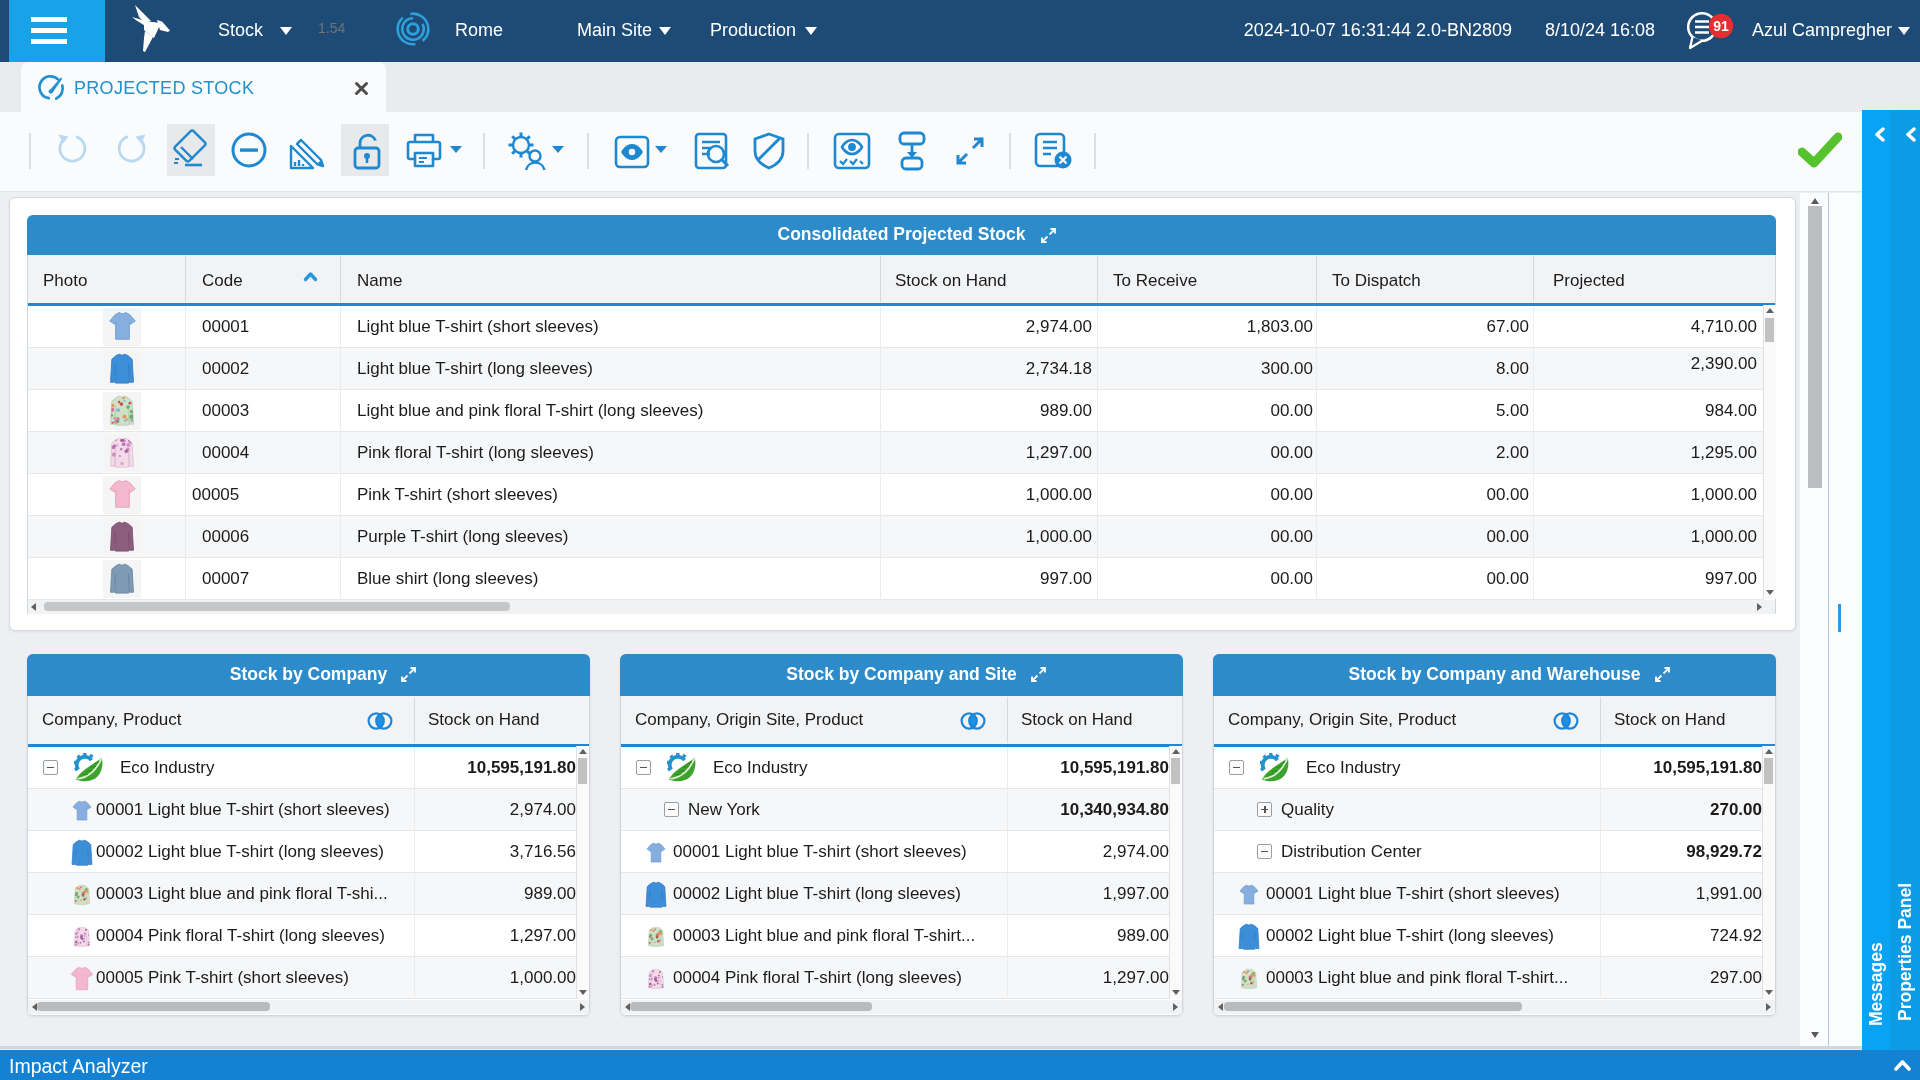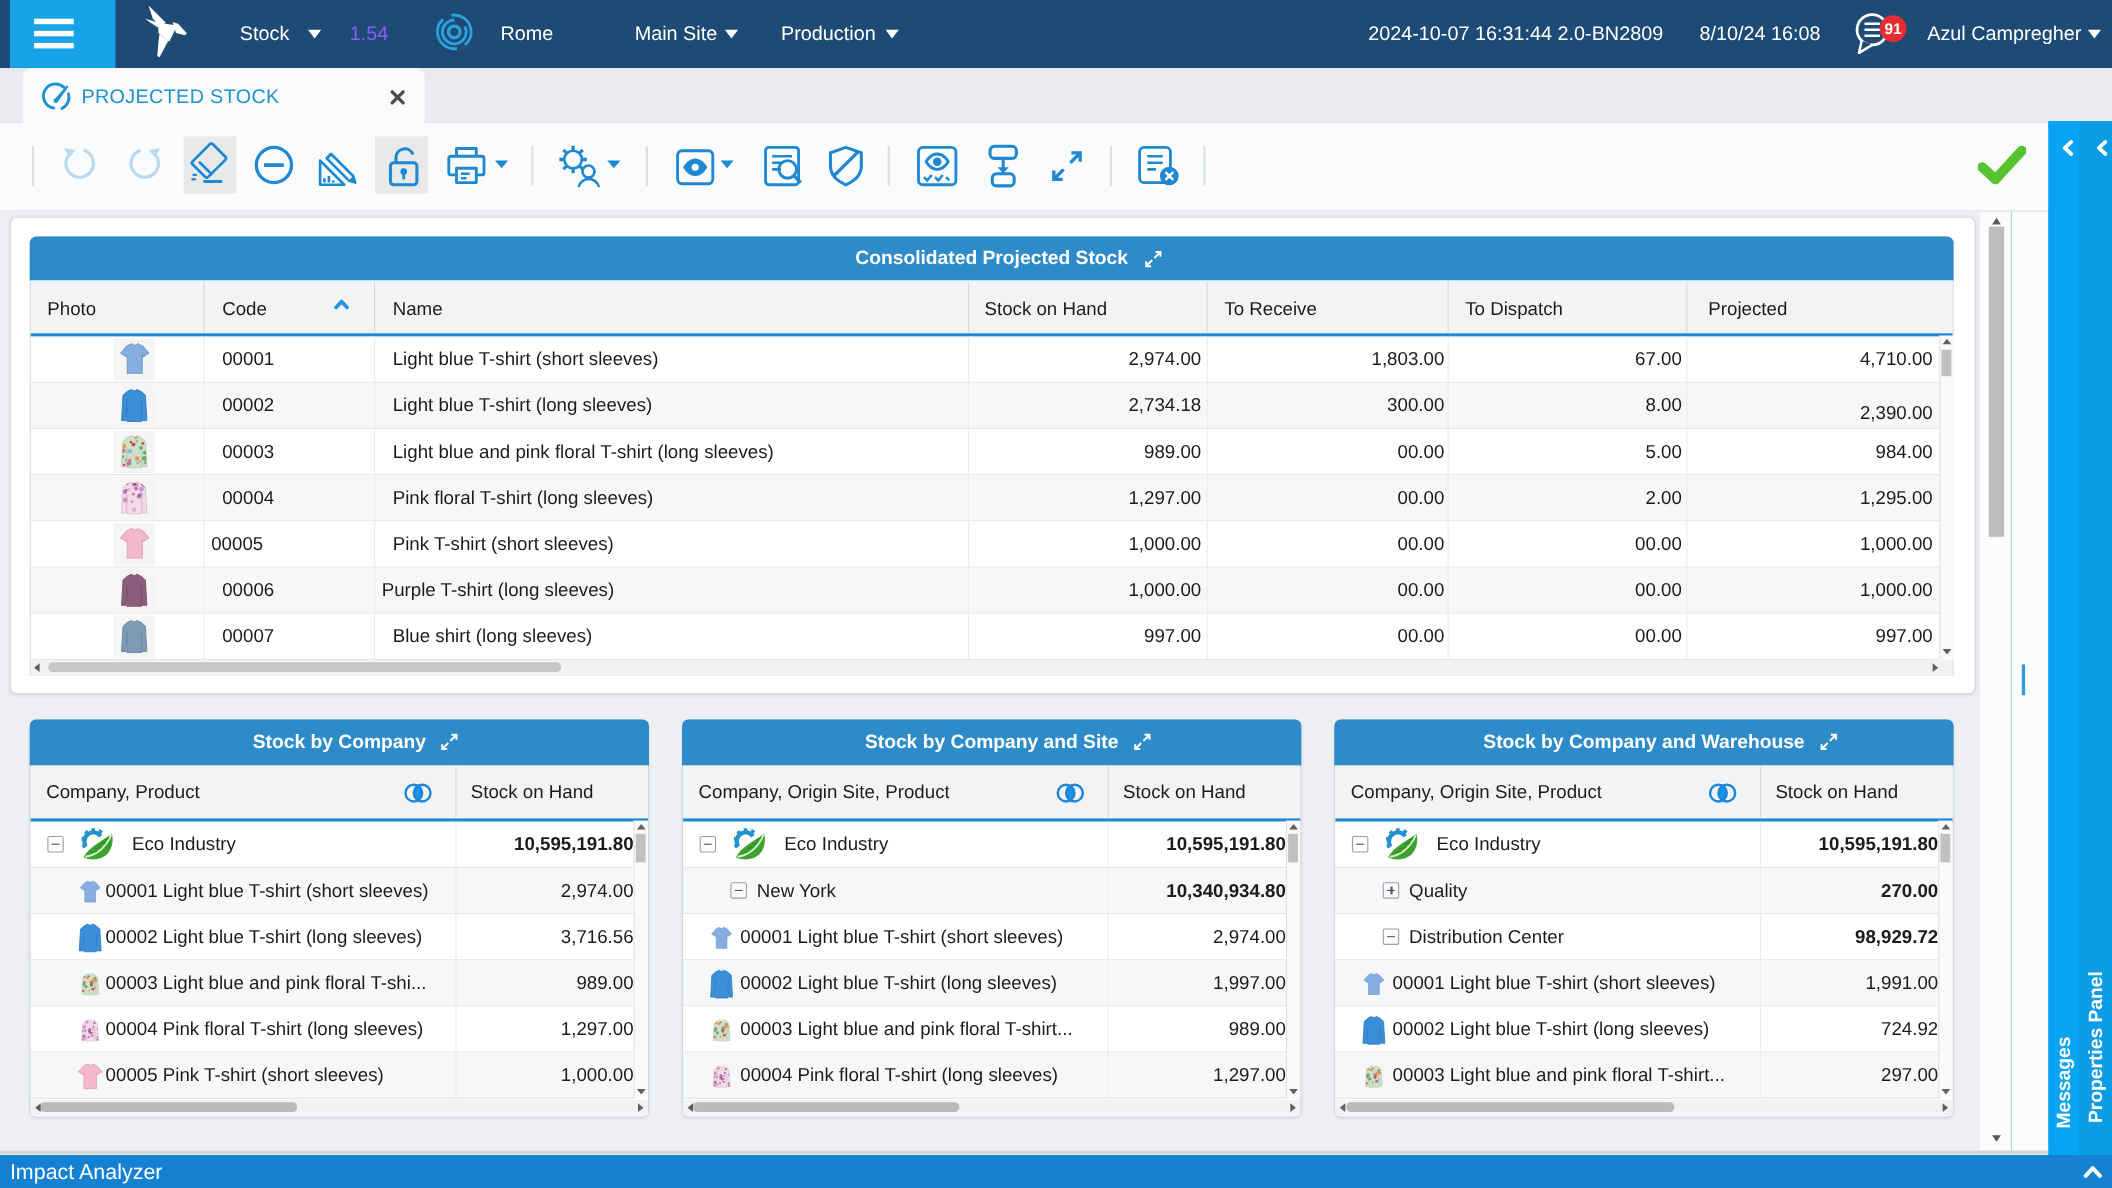--- a/index.html
+++ b/index.html
@@ -21,21 +21,21 @@
 <g fill="#fff">
 <polygon points="3,0 19,16 13,18 7,12"></polygon>
 <polygon points="0,12 12,15.5 15,22 4.5,15.5"></polygon>
 <polygon points="12,16 29,18 22,33 12,25"></polygon>
 <polygon points="25,15 30,16.5 38,25.5 36,27 28,25"></polygon>
 <polygon points="13,26 21,32 13,47 11,46 12,33"></polygon>
 </g>
   </svg>
 <div class="abs" style="left:218px;top:20px;font-size:18px;color:#fff">Stock</div>
 <div class="abs caret" style="left:280px;top:27px"></div>
-<div class="abs" style="left:318px;top:20px;font-size:18px;color:#8b5cf6">1.54</div>
+<div class="abs" style="left:318px;top:20px;font-size:14px;color:#737373">1.54</div>
 <svg class="abs" style="left:394px;top:10px" width="38" height="38" viewBox="0 0 38 38">
 <g fill="none" stroke="#2f9fd9" stroke-width="2.6">
 <circle cx="19" cy="19" r="15.3" stroke-dasharray="40 8 39 10" transform="rotate(-100 19 19)"></circle>
 <circle cx="19" cy="19" r="10.8" stroke-dasharray="56 12" transform="rotate(-28 19 19)"></circle>
 <circle cx="19" cy="19" r="5.3" stroke-width="3"></circle>
 </g>
   </svg>
 <div class="abs" style="left:455px;top:20px;font-size:18px;color:#fff">Rome</div>
 <div class="abs" style="left:577px;top:20px;font-size:18px;color:#fff">Main Site</div>
 <div class="abs caret" style="left:659px;top:27px"></div>
@@ -248,21 +248,21 @@
 <div class="abs" style="left:103px;top:349.5px;width:38px;height:38px;background:#f5f5f5;display:flex;align-items:center;justify-content:center">
     <svg width="30" height="36" viewBox="0 0 34 38">
 <path d="M10 4 L14.5 2 C15.2 3.8 18.8 3.8 19.5 2 L24 4 L28.5 8 L30 34 L25.5 34 L24.5 14 L24.5 35 L9.5 35 L9.5 14 L8.5 34 L4 34 L5.5 8 Z" fill="#3d8ed9" stroke="#2f7ec6" stroke-width="1"></path>
     </svg>
   </div>
 <div class="tcell" style="left:202px;top:358.5px">00002</div>
 <div class="tcell" style="left:357px;top:358.5px;width:510px">Light blue T-shirt (long sleeves)</div>
 <div class="tcell num" style="right:828px;top:358.5px;width:150px">2,734.18</div>
 <div class="tcell num" style="right:607px;top:358.5px;width:150px">300.00</div>
 <div class="tcell num" style="right:391px;top:358.5px;width:150px">8.00</div>
-<div class="tcell num" style="right:163px;top:366px;width:150px">2,390.00</div>
+<div class="tcell num" style="right:163px;top:354px;width:150px">2,390.00</div>
 <div class="abs" style="left:28px;top:389.5px;width:1735px;height:42px;background:#fff;border-bottom:1px solid #e4e6e8"></div>
 <div class="abs" style="left:185px;top:389.5px;width:1px;height:42px;background:#ececec"></div>
 <div class="abs" style="left:340px;top:389.5px;width:1px;height:42px;background:#ececec"></div>
 <div class="abs" style="left:880px;top:389.5px;width:1px;height:42px;background:#ececec"></div>
 <div class="abs" style="left:1097px;top:389.5px;width:1px;height:42px;background:#ececec"></div>
 <div class="abs" style="left:1316px;top:389.5px;width:1px;height:42px;background:#ececec"></div>
 <div class="abs" style="left:1533px;top:389.5px;width:1px;height:42px;background:#ececec"></div>
 <div class="abs" style="left:103px;top:391.5px;width:38px;height:38px;background:#f5f5f5;display:flex;align-items:center;justify-content:center">
     <svg width="30" height="36" viewBox="0 0 34 38">
 <path d="M10 4 L14.5 2 C15.2 3.8 18.8 3.8 19.5 2 L24 4 L28.5 8 L30 34 L25.5 34 L24.5 14 L24.5 35 L9.5 35 L9.5 14 L8.5 34 L4 34 L5.5 8 Z" fill="#cfe0c8" stroke="#b9cdb4" stroke-width="1"></path>
@@ -370,21 +370,21 @@
 <div class="abs" style="left:880px;top:515.5px;width:1px;height:42px;background:#ececec"></div>
 <div class="abs" style="left:1097px;top:515.5px;width:1px;height:42px;background:#ececec"></div>
 <div class="abs" style="left:1316px;top:515.5px;width:1px;height:42px;background:#ececec"></div>
 <div class="abs" style="left:1533px;top:515.5px;width:1px;height:42px;background:#ececec"></div>
 <div class="abs" style="left:103px;top:517.5px;width:38px;height:38px;background:#f5f5f5;display:flex;align-items:center;justify-content:center">
     <svg width="30" height="36" viewBox="0 0 34 38">
 <path d="M10 4 L14.5 2 C15.2 3.8 18.8 3.8 19.5 2 L24 4 L28.5 8 L30 34 L25.5 34 L24.5 14 L24.5 35 L9.5 35 L9.5 14 L8.5 34 L4 34 L5.5 8 Z" fill="#8d5d7d" stroke="#7a4e6c" stroke-width="1"></path>
     </svg>
   </div>
 <div class="tcell" style="left:202px;top:526.5px">00006</div>
-<div class="tcell" style="left:347px;top:526.5px;width:510px">Purple T-shirt (long sleeves)</div>
+<div class="tcell" style="left:357px;top:526.5px;width:510px">Purple T-shirt (long sleeves)</div>
 <div class="tcell num" style="right:828px;top:526.5px;width:150px">1,000.00</div>
 <div class="tcell num" style="right:607px;top:526.5px;width:150px">00.00</div>
 <div class="tcell num" style="right:391px;top:526.5px;width:150px">00.00</div>
 <div class="tcell num" style="right:163px;top:526.5px;width:150px">1,000.00</div>
 <div class="abs" style="left:28px;top:557.5px;width:1735px;height:42px;background:#fff;border-bottom:1px solid #e4e6e8"></div>
 <div class="abs" style="left:185px;top:557.5px;width:1px;height:42px;background:#ececec"></div>
 <div class="abs" style="left:340px;top:557.5px;width:1px;height:42px;background:#ececec"></div>
 <div class="abs" style="left:880px;top:557.5px;width:1px;height:42px;background:#ececec"></div>
 <div class="abs" style="left:1097px;top:557.5px;width:1px;height:42px;background:#ececec"></div>
 <div class="abs" style="left:1316px;top:557.5px;width:1px;height:42px;background:#ececec"></div>

